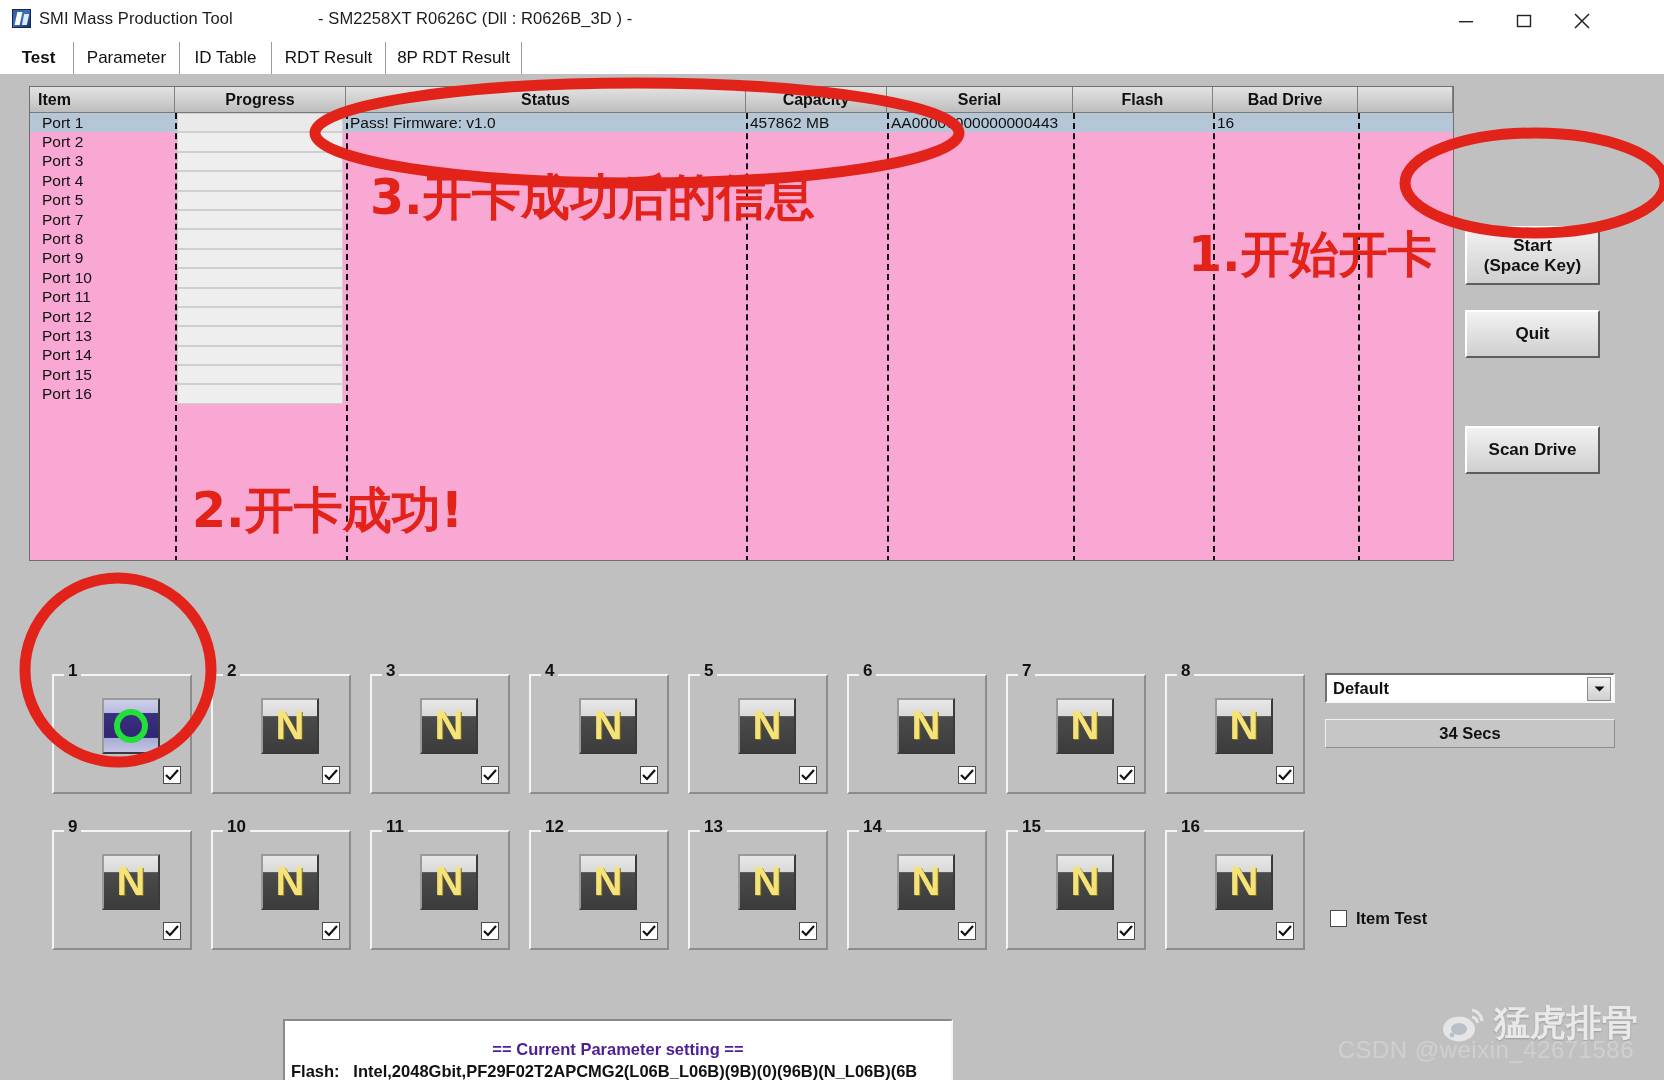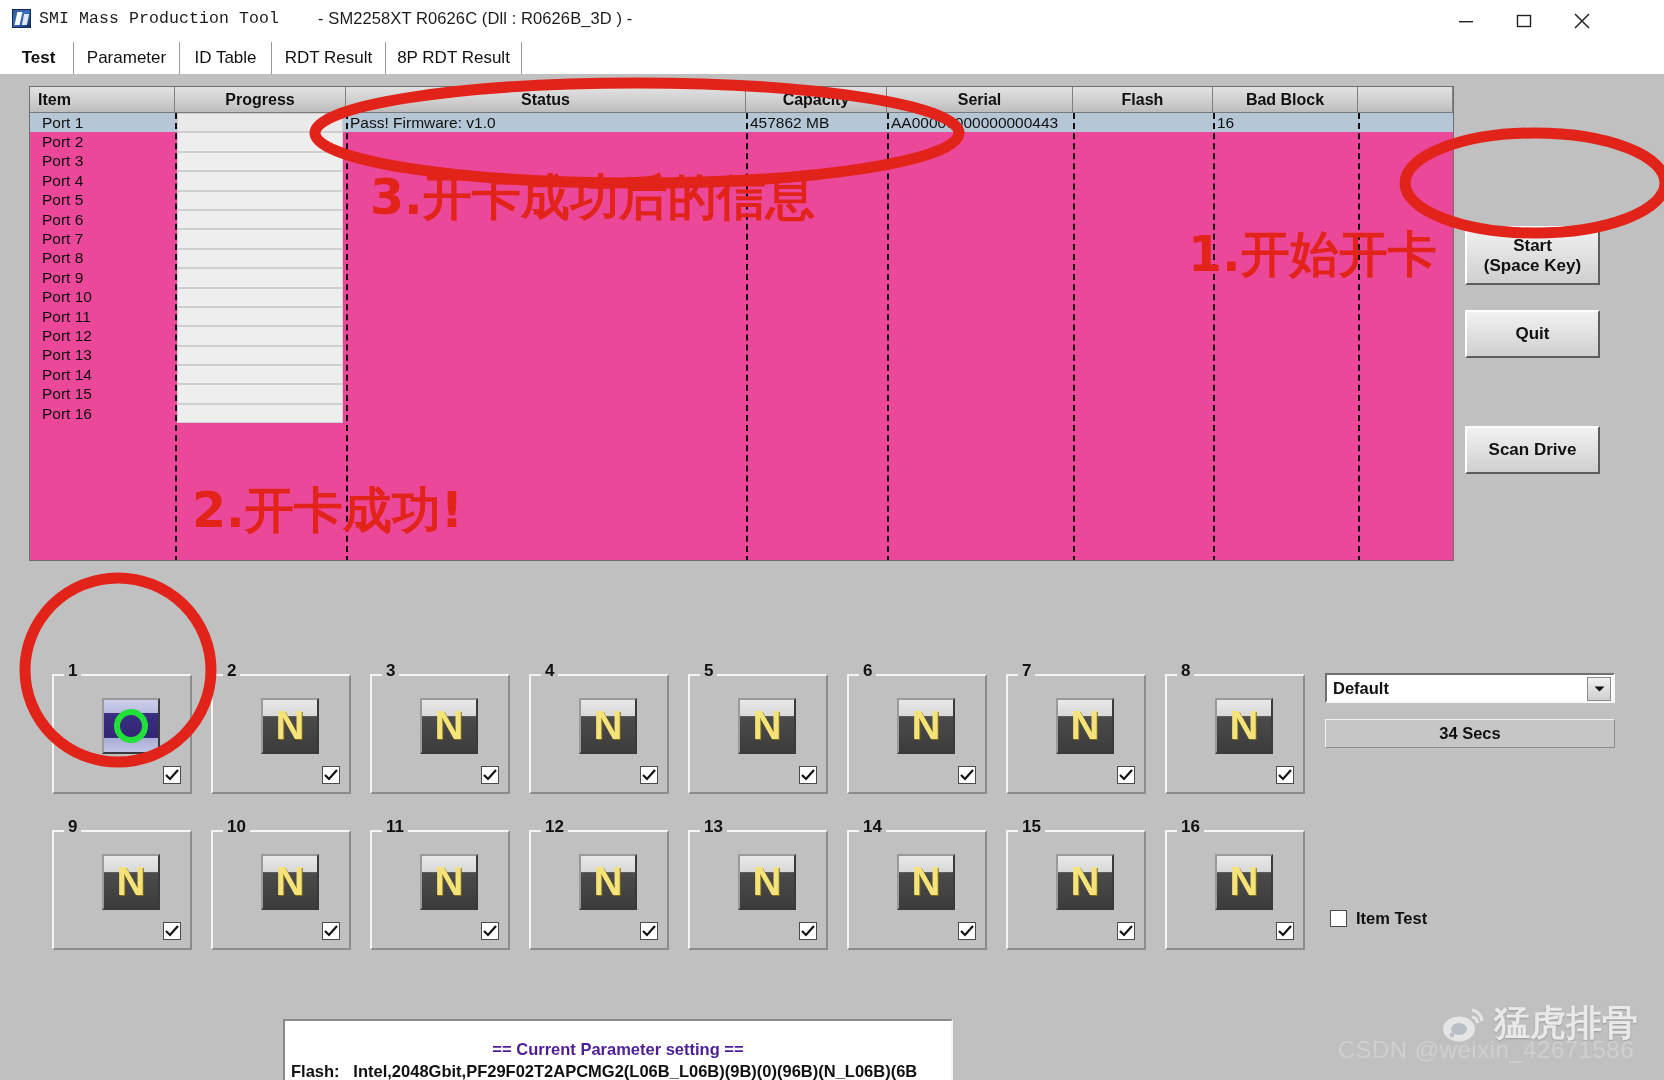--- a/index.html
+++ b/index.html
@@ -33,21 +33,21 @@
   }
   #app-icon:before{
     content:"";position:absolute;left:3px;top:2px;width:5px;height:13px;
     background:#ffffff;transform:skewX(-12deg);
   }
   #app-icon:after{
     content:"";position:absolute;left:10px;top:4px;width:5px;height:11px;
     background:#dfe8f6;transform:skewX(-12deg);
   }
   #title-text{
-    font-size:16.5px;color:#1b1b1b;letter-spacing:.1px;white-space:nowrap;font-family:Liberation Mono, monospace;
+    font-size:16.5px;color:#1b1b1b;letter-spacing:.1px;white-space:nowrap;
   }
   #title-sub{
     position:absolute;left:318px;top:9px;
     font-size:16.5px;color:#1b1b1b;white-space:nowrap;letter-spacing:.1px;
   }
   .win-btn{
     position:absolute;top:0;width:56px;height:42px;
     display:flex;align-items:center;justify-content:center;
     background:transparent;
   }
@@ -72,21 +72,21 @@
 
   
   #content{
     position:absolute;left:0;top:74px;width:1664px;height:1006px;
     background:#c0c0c0;
   }
 
   
   #grid{
     position:absolute;left:29px;top:12px;width:1425px;height:475px;
-    background:#ec4899;
+    background:#f9a8d4;
     border:1px solid #6f6f6f;
     box-sizing:border-box;
     overflow:hidden;
   }
   #grid-head{
     position:relative;height:26px;width:100%;
     background:#c8c8c8;
     box-sizing:border-box;
     border-bottom:1px solid #7a7a7a;
   }
@@ -325,21 +325,21 @@
   <div id="content">
 
     <div id="grid">
       <div id="grid-head">
         <div class="gh l" style="left:0;width:145px;">Item</div>
         <div class="gh" style="left:145px;width:171px;">Progress</div>
         <div class="gh" style="left:316px;width:400px;">Status</div>
         <div class="gh" style="left:716px;width:141px;">Capacity</div>
         <div class="gh" style="left:857px;width:186px;">Serial</div>
         <div class="gh" style="left:1043px;width:140px;">Flash</div>
-        <div class="gh" style="left:1183px;width:145px;">Bad Block</div>
+        <div class="gh" style="left:1183px;width:145px;">Bad Drive</div>
         <div class="gh" style="left:1328px;width:95px;"></div>
       </div>
       <div id="grid-body">
           <div class="grow sel">
             <div class="cell item" style="left: 0px; width: 145px;">Port 1</div>
             <div class="cell prog" style="left: 147px; width: 166px;"></div>
             <div class="cell " style="left: 320px; width: 394px;">Pass!  Firmware: v1.0</div>
             <div class="cell " style="left: 720px; width: 135px;">457862 MB</div>
             <div class="cell " style="left: 861px; width: 180px;">AA00000000000000443</div>
             <div class="cell " style="left: 1047px; width: 134px;"></div>
@@ -367,29 +367,20 @@
             <div class="cell item" style="left: 0px; width: 145px;">Port 4</div>
             <div class="cell prog" style="left: 147px; width: 166px;"></div>
             <div class="cell " style="left: 320px; width: 394px;"></div>
             <div class="cell " style="left: 720px; width: 135px;"></div>
             <div class="cell " style="left: 861px; width: 180px;"></div>
             <div class="cell " style="left: 1047px; width: 134px;"></div>
             <div class="cell " style="left: 1187px; width: 140px;"></div>
           </div>
           <div class="grow">
             <div class="cell item" style="left: 0px; width: 145px;">Port 5</div>
-            <div class="cell prog" style="left: 147px; width: 166px;"></div>
-            <div class="cell " style="left: 320px; width: 394px;"></div>
-            <div class="cell " style="left: 720px; width: 135px;"></div>
-            <div class="cell " style="left: 861px; width: 180px;"></div>
-            <div class="cell " style="left: 1047px; width: 134px;"></div>
-            <div class="cell " style="left: 1187px; width: 140px;"></div>
-          </div>
-          <div class="grow">
-            <div class="cell item" style="left: 0px; width: 145px;">Port 6</div>
             <div class="cell prog" style="left: 147px; width: 166px;"></div>
             <div class="cell " style="left: 320px; width: 394px;"></div>
             <div class="cell " style="left: 720px; width: 135px;"></div>
             <div class="cell " style="left: 861px; width: 180px;"></div>
             <div class="cell " style="left: 1047px; width: 134px;"></div>
             <div class="cell " style="left: 1187px; width: 140px;"></div>
           </div>
           <div class="grow">
             <div class="cell item" style="left: 0px; width: 145px;">Port 7</div>
             <div class="cell prog" style="left: 147px; width: 166px;"></div>

